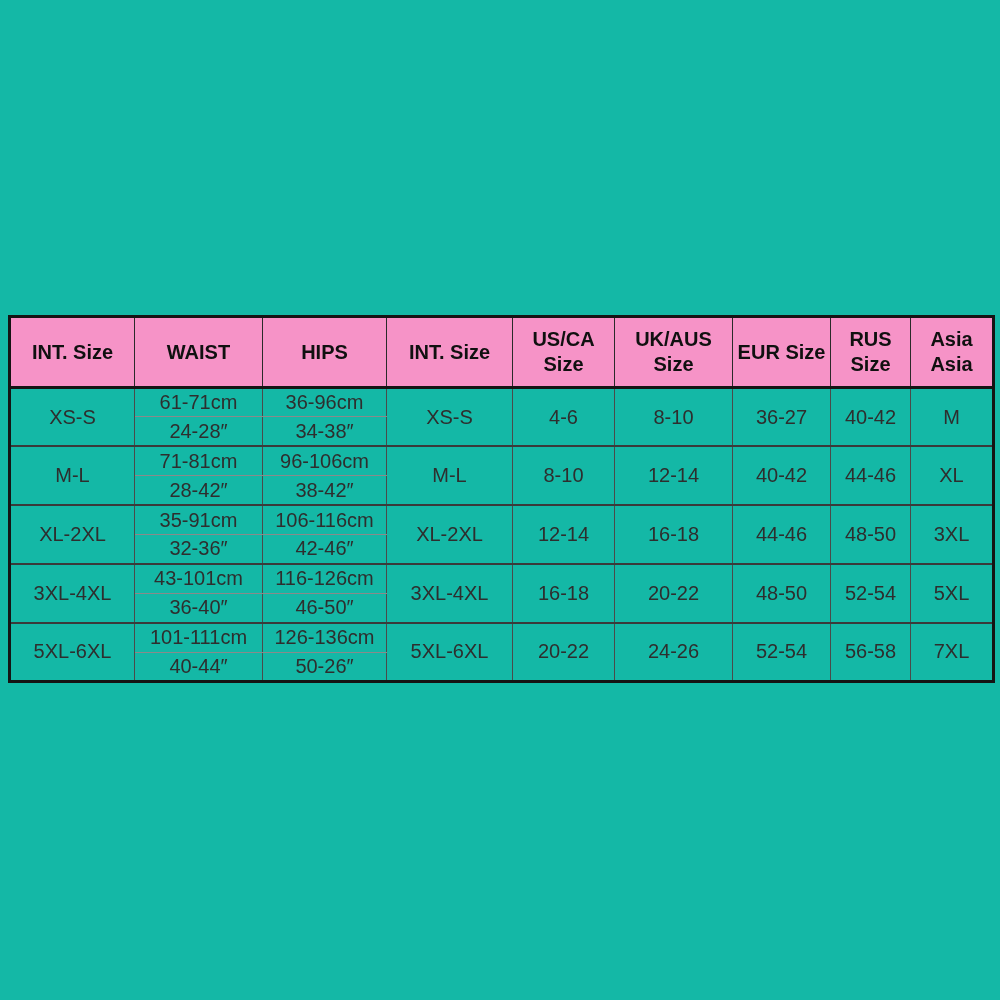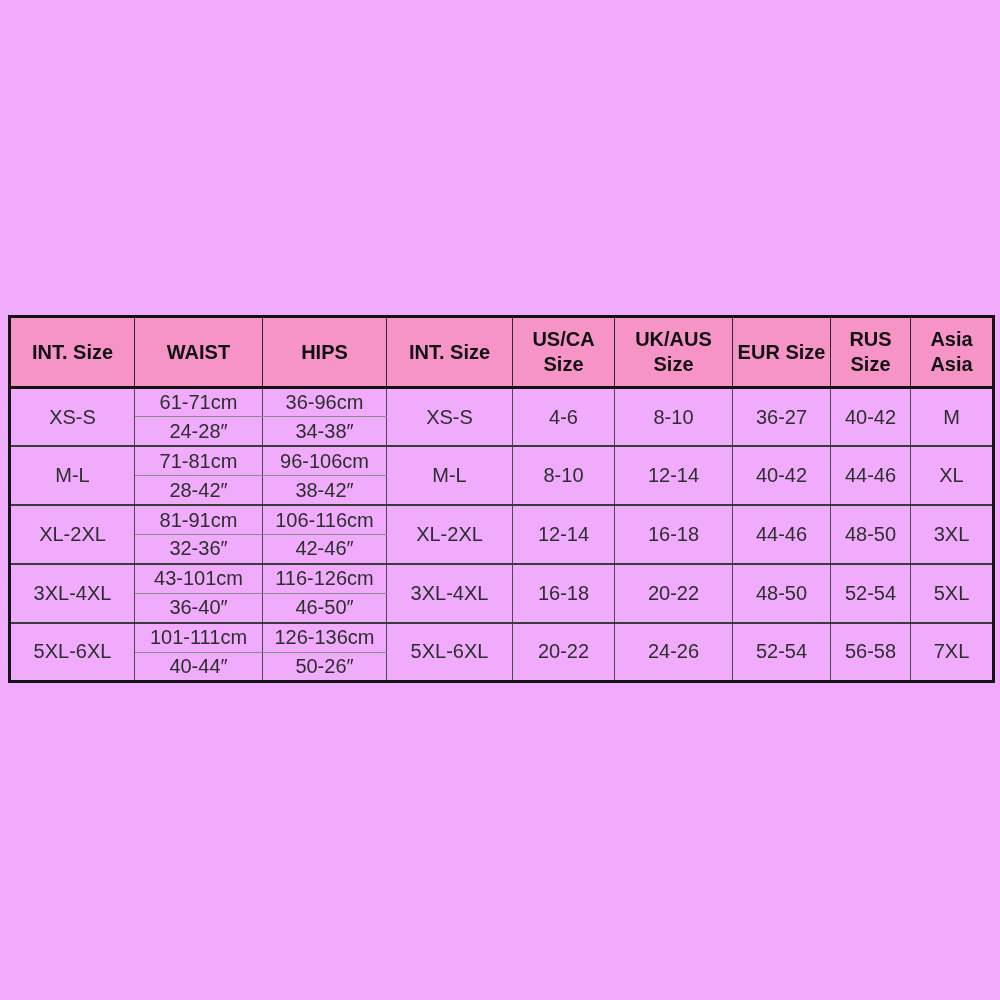--- a/index.html
+++ b/index.html
@@ -5,21 +5,21 @@
   html, body {
     margin: 0;
     padding: 0;
     background: #ffffff;
     font-family: "Liberation Sans", sans-serif;
   }
   .canvas {
     position: relative;
     width: 1000px;
     height: 1000px;
-    background: #f0abfc;
+    background: #14b8a6;
     overflow: hidden;
   }
   table.size-chart {
     position: absolute;
     left: 8px;
     top: 315px;
     width: 984px;
     height: 368px;
     border-collapse: collapse;
     table-layout: fixed;
@@ -110,21 +110,21 @@
         <td rowspan="2">44-46</td>
         <td rowspan="2">XL</td>
       </tr>
       <tr>
         <td>28-42″</td>
         <td>38-42″</td>
       </tr>
 
       <tr>
         <td rowspan="2">XL-2XL</td>
-        <td class="sub-top">81-91cm</td>
+        <td class="sub-top">35-91cm</td>
         <td class="sub-top">106-116cm</td>
         <td rowspan="2">XL-2XL</td>
         <td rowspan="2">12-14</td>
         <td rowspan="2">16-18</td>
         <td rowspan="2">44-46</td>
         <td rowspan="2">48-50</td>
         <td rowspan="2">3XL</td>
       </tr>
       <tr>
         <td>32-36″</td>

